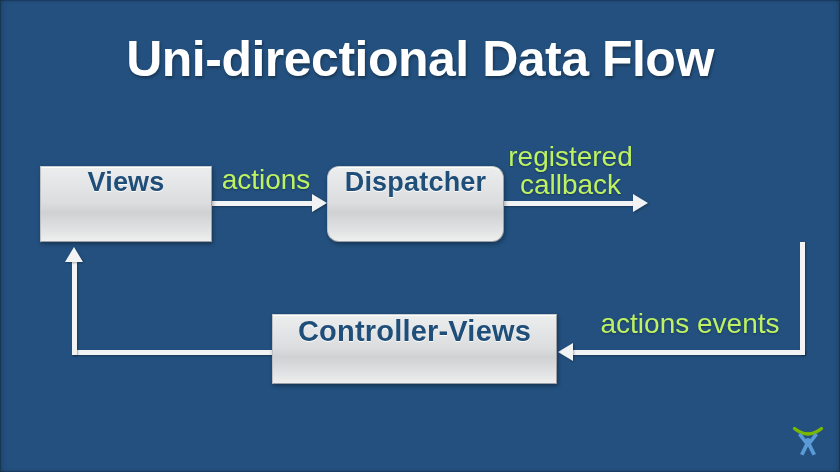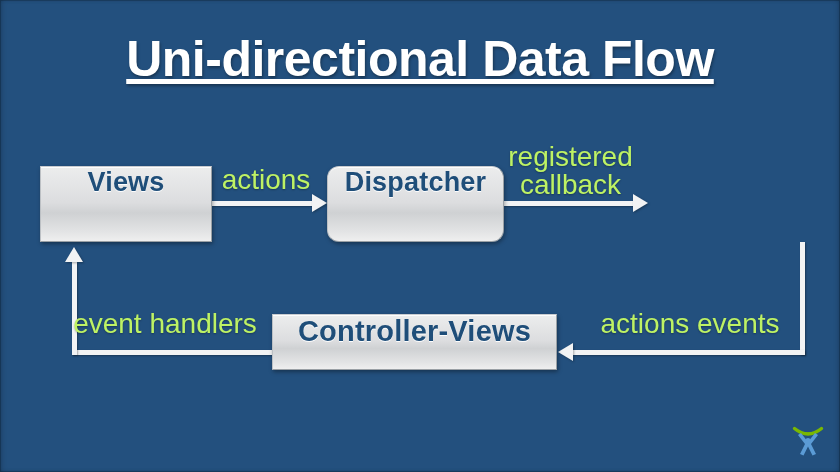--- a/index.html
+++ b/index.html
@@ -32,21 +32,20 @@
     left: 0;
     top: 30px;
     width: 840px;
     text-align: center;
     color: #ffffff;
     font-size: 50px;
     font-weight: bold;
     letter-spacing: -0.5px;
     text-shadow: 1px 2px 3px rgba(0,0,0,0.35);
     white-space: nowrap;
-    text-decoration: underline;
   }
 
   
   .node {
     position: absolute;
     box-sizing: border-box;
     background: linear-gradient(to bottom,
                 #eceded 0%,
                 #e6e7e8 18%,
                 #dcdddf 48%,
@@ -68,21 +67,21 @@
     font-weight: bold;
     font-size: 27px;
     letter-spacing: 0.2px;
     text-shadow: 0 1px 0 rgba(255,255,255,0.9);
     white-space: nowrap;
   }
 
   #node-views           { left: 40px;  top: 166px; width: 172px; height: 76px; }
   #node-dispatcher      { left: 327px; top: 166px; width: 177px; height: 76px; border-radius: 12px; }
   #node-stores          { left: 650px; top: 166px; width: 174px; height: 76px; }
-  #node-controllerviews { left: 272px; top: 314px; width: 285px; height: 56px; }
+  #node-controllerviews { left: 272px; top: 314px; width: 285px; height: 70px; }
   #node-controllerviews .node-label { font-size: 29px; }
 
   
   .conn {
     position: absolute;
     background: #f2f3f4;
     box-shadow: 1px 1px 2px rgba(0,0,0,0.30);
     z-index: 2;
   }
   .h-line { height: 5px; }
@@ -172,21 +171,20 @@
   <div class="arrow-head arrow-left" id="head-change"></div>
 
   <div class="conn h-line" id="line-cv-left"></div>
   <div class="conn v-line" id="line-up-views"></div>
   <div class="arrow-head arrow-up" id="head-up-views"></div>
 
   <div class="edge-label" id="label-actions">actions</div>
   <div class="edge-label" id="label-callback">registered
 callback</div>
   <div class="edge-label" id="label-change">actions events</div>
-  <div class="edge-label" id="label-events">event handlers</div>
 
   <div class="node" id="node-views">
     <span class="node-label">Views</span>
   </div>
 
   <div class="node" id="node-dispatcher">
     <span class="node-label">Dispatcher</span>
   </div>
 
 

